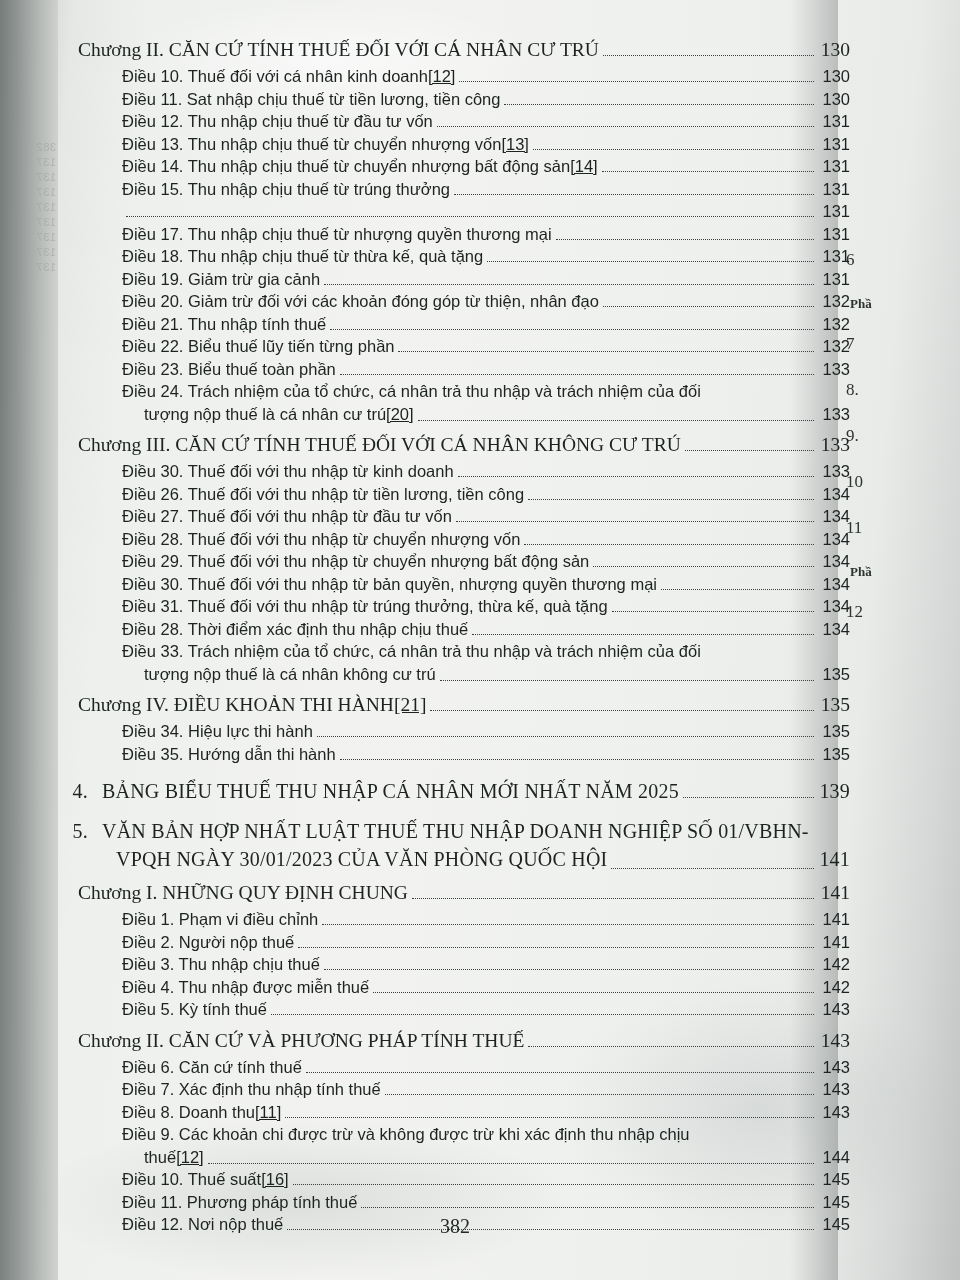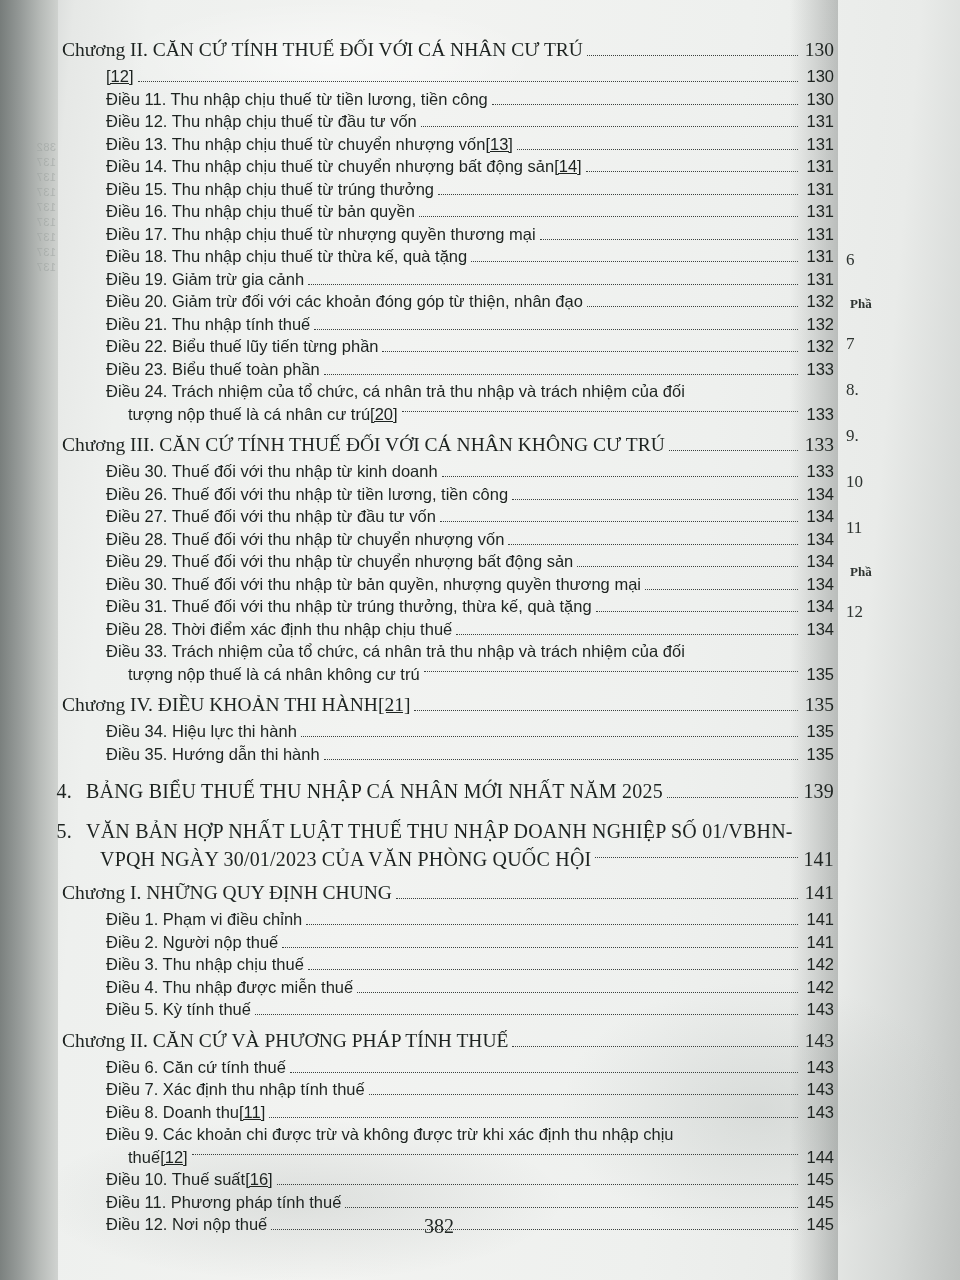--- a/index.html
+++ b/index.html
@@ -70,21 +70,21 @@
     margin: 0 0 26px 8px;
   }
   #right-col .rc-part {
     font-size: 13px;
     font-weight: bold;
     margin: 0 0 22px 12px;
   }
   
   #content {
     position: absolute;
-    left: 44px;
+    left: 60px;
     top: 30px;
     width: 790px;
     height: 1230px;
     color: #1d2320;
   }
   .toc-level-chapter {
     font-size: 19.5px;
     line-height: 27px;
     margin: 6px 0 2px 18px;
     display: flex;
@@ -132,21 +132,21 @@
     text-decoration: underline;
   }
   
   .wrap-entry {
     display: block;
     position: relative;
   }
   .wrap-entry .line1 { display: block; }
   .wrap-entry .line2 {
     display: flex;
-    align-items: center;
+    align-items: flex-end;
     margin-left: 22px;
   }
   .toc-level-num.wrap-entry .line2 { margin-left: 56px; }
   #folio {
     position: absolute;
     left: 0; right: 0;
     bottom: 22px;
     text-align: center;
     font-family: "Liberation Serif", serif;
     font-size: 20px;
@@ -197,26 +197,27 @@
   </div>
 
   <div id="content">
     <div id="toc-list">
         <div class="toc-level-chapter">
           <span class="txt">Chương II. CĂN CỨ TÍNH THUẾ ĐỐI VỚI CÁ NHÂN CƯ TRÚ</span>
           <span class="dots"></span>
           <span class="pg">130</span>
         </div>
         <div class="toc-level-article">
+          <span class="txt">Điều 10. Thuế đối với cá nhân kinh doanh</span>
           <span class="lnk">[12]</span>
           <span class="dots"></span>
           <span class="pg">130</span>
         </div>
         <div class="toc-level-article">
-          <span class="txt">Điều 11. Thu nhập chịu thuế từ tiền lương, tiền công</span>
+          <span class="txt">Điều 11. Sat nhập chịu thuế từ tiền lương, tiền công</span>
           <span class="dots"></span>
           <span class="pg">130</span>
         </div>
         <div class="toc-level-article">
           <span class="txt">Điều 12. Thu nhập chịu thuế từ đầu tư vốn</span>
           <span class="dots"></span>
           <span class="pg">131</span>
         </div>
         <div class="toc-level-article">
           <span class="txt">Điều 13. Thu nhập chịu thuế từ chuyển nhượng vốn</span>
@@ -229,21 +230,20 @@
           <span class="lnk">[14]</span>
           <span class="dots"></span>
           <span class="pg">131</span>
         </div>
         <div class="toc-level-article">
           <span class="txt">Điều 15. Thu nhập chịu thuế từ trúng thưởng</span>
           <span class="dots"></span>
           <span class="pg">131</span>
         </div>
         <div class="toc-level-article">
-          <span class="txt">Điều 16. Thu nhập chịu thuế từ bản quyền</span>
           <span class="dots"></span>
           <span class="pg">131</span>
         </div>
         <div class="toc-level-article">
           <span class="txt">Điều 17. Thu nhập chịu thuế từ nhượng quyền thương mại</span>
           <span class="dots"></span>
           <span class="pg">131</span>
         </div>
         <div class="toc-level-article">
           <span class="txt">Điều 18. Thu nhập chịu thuế từ thừa kế, quà tặng</span>

